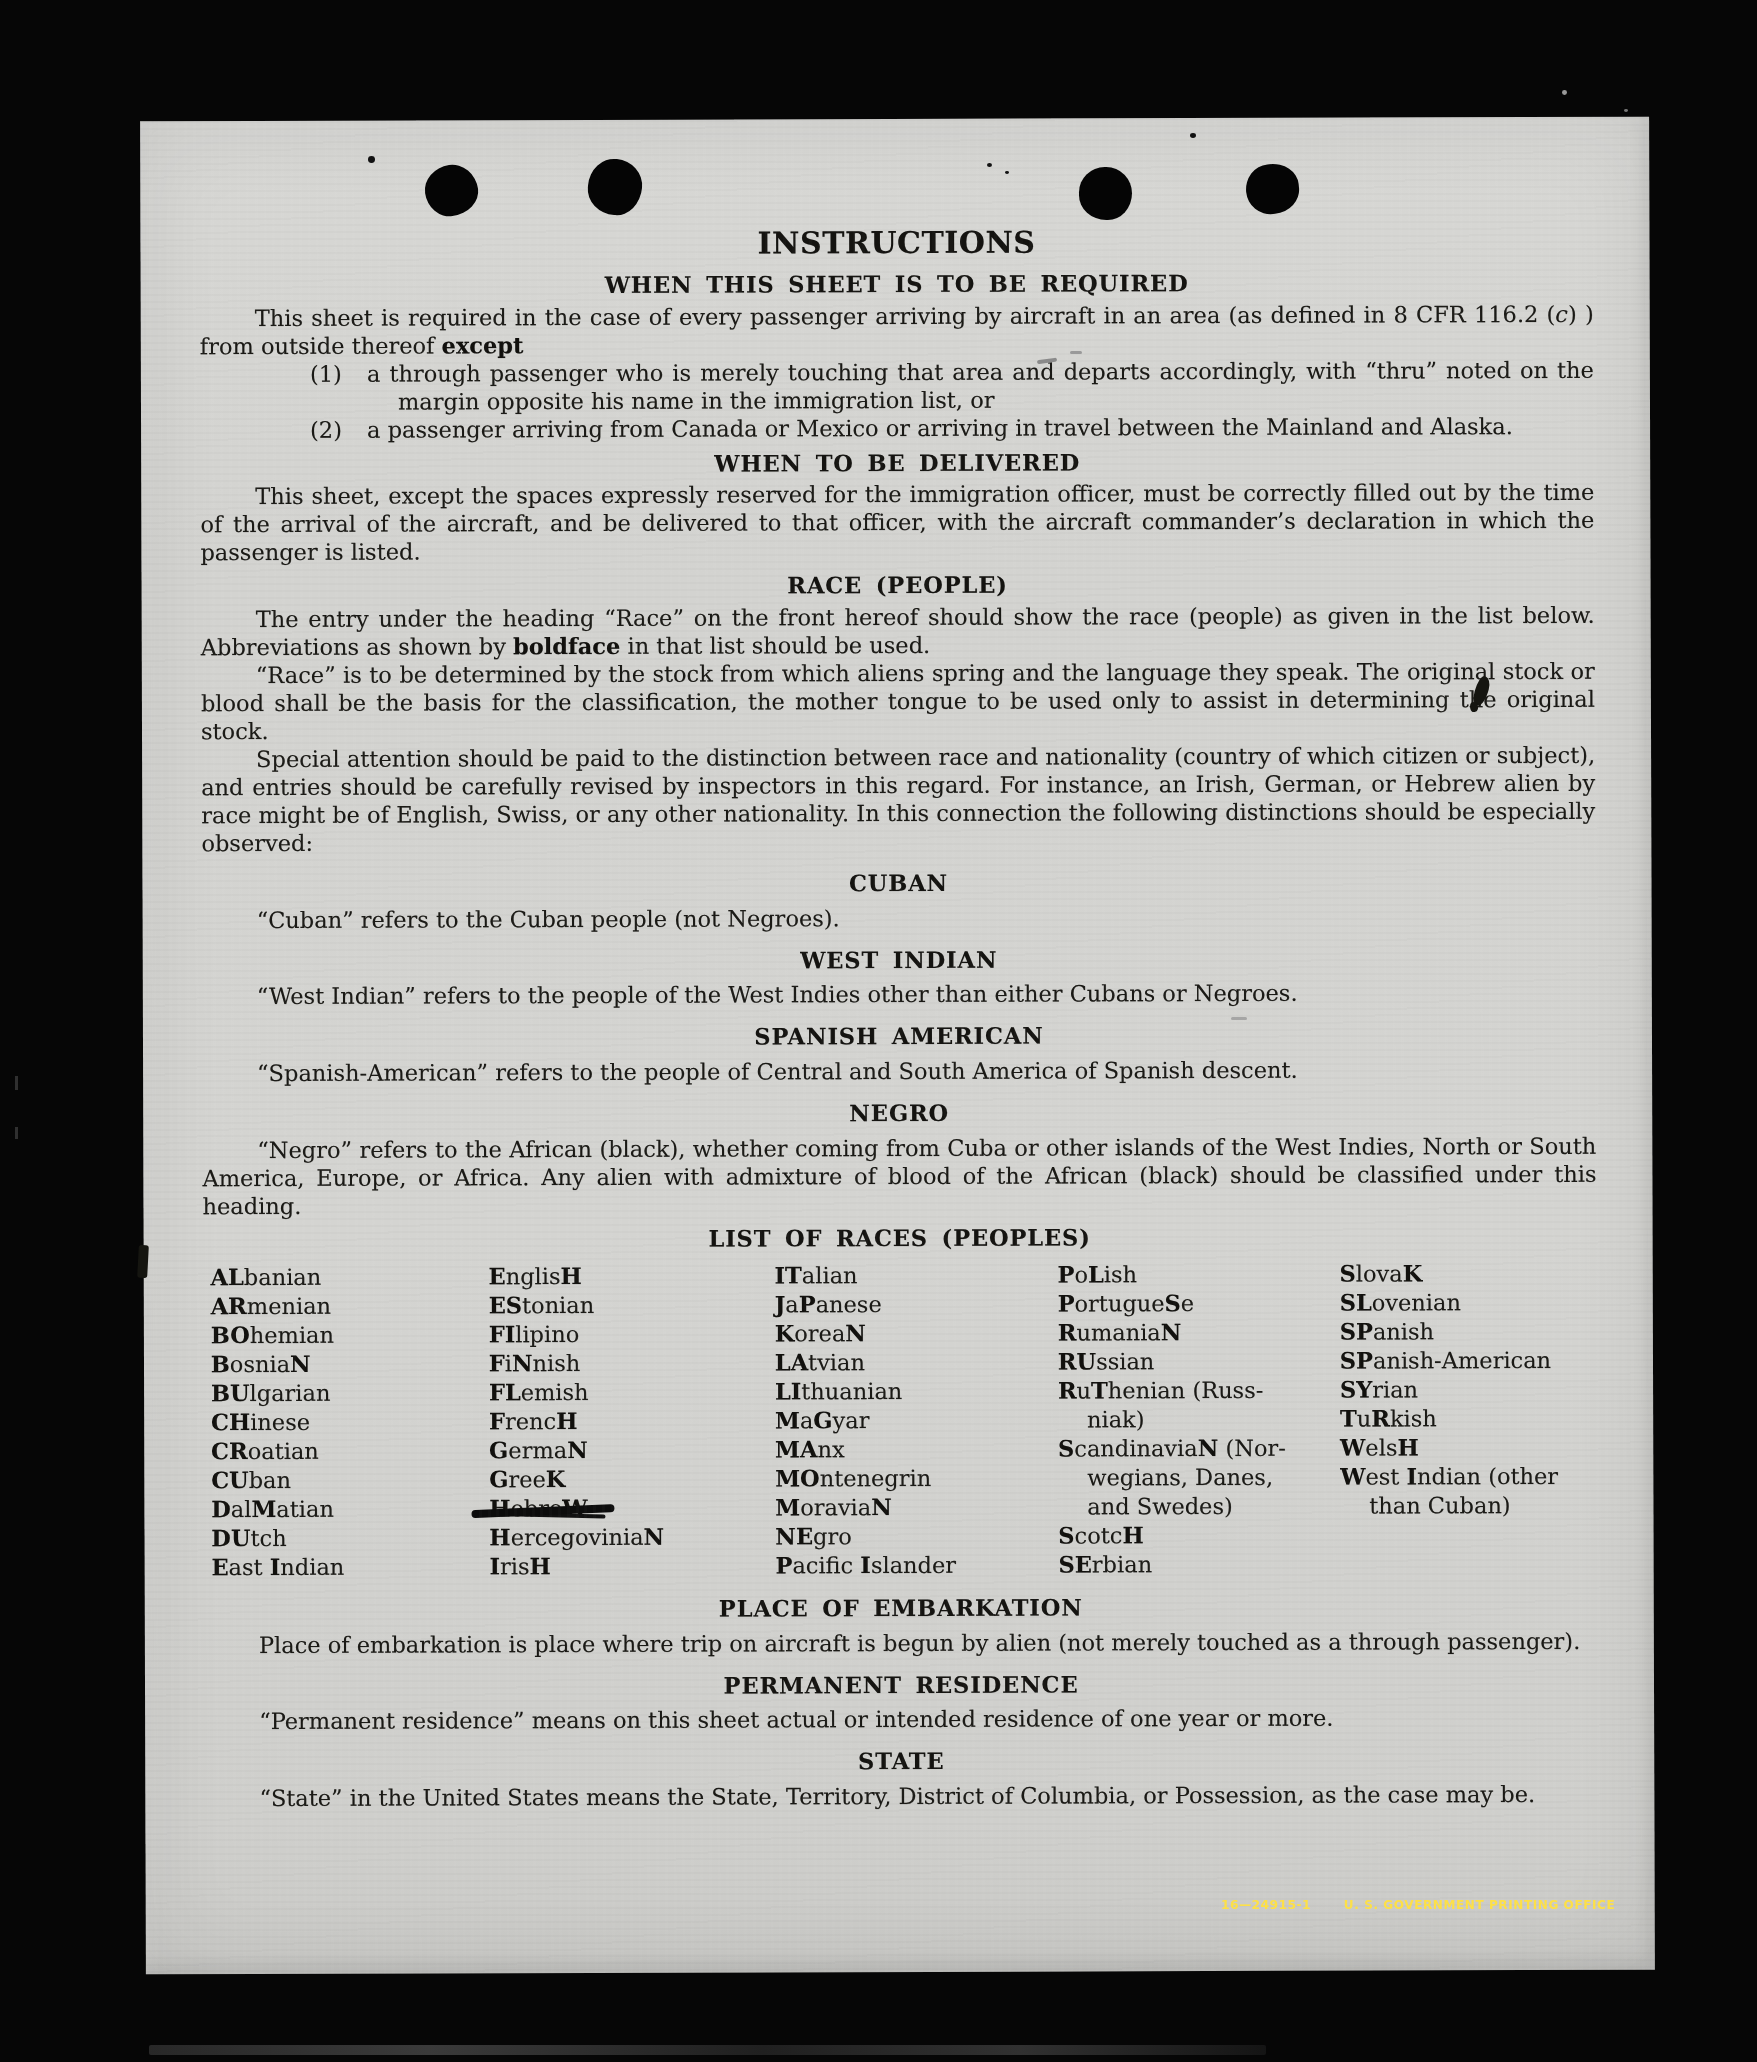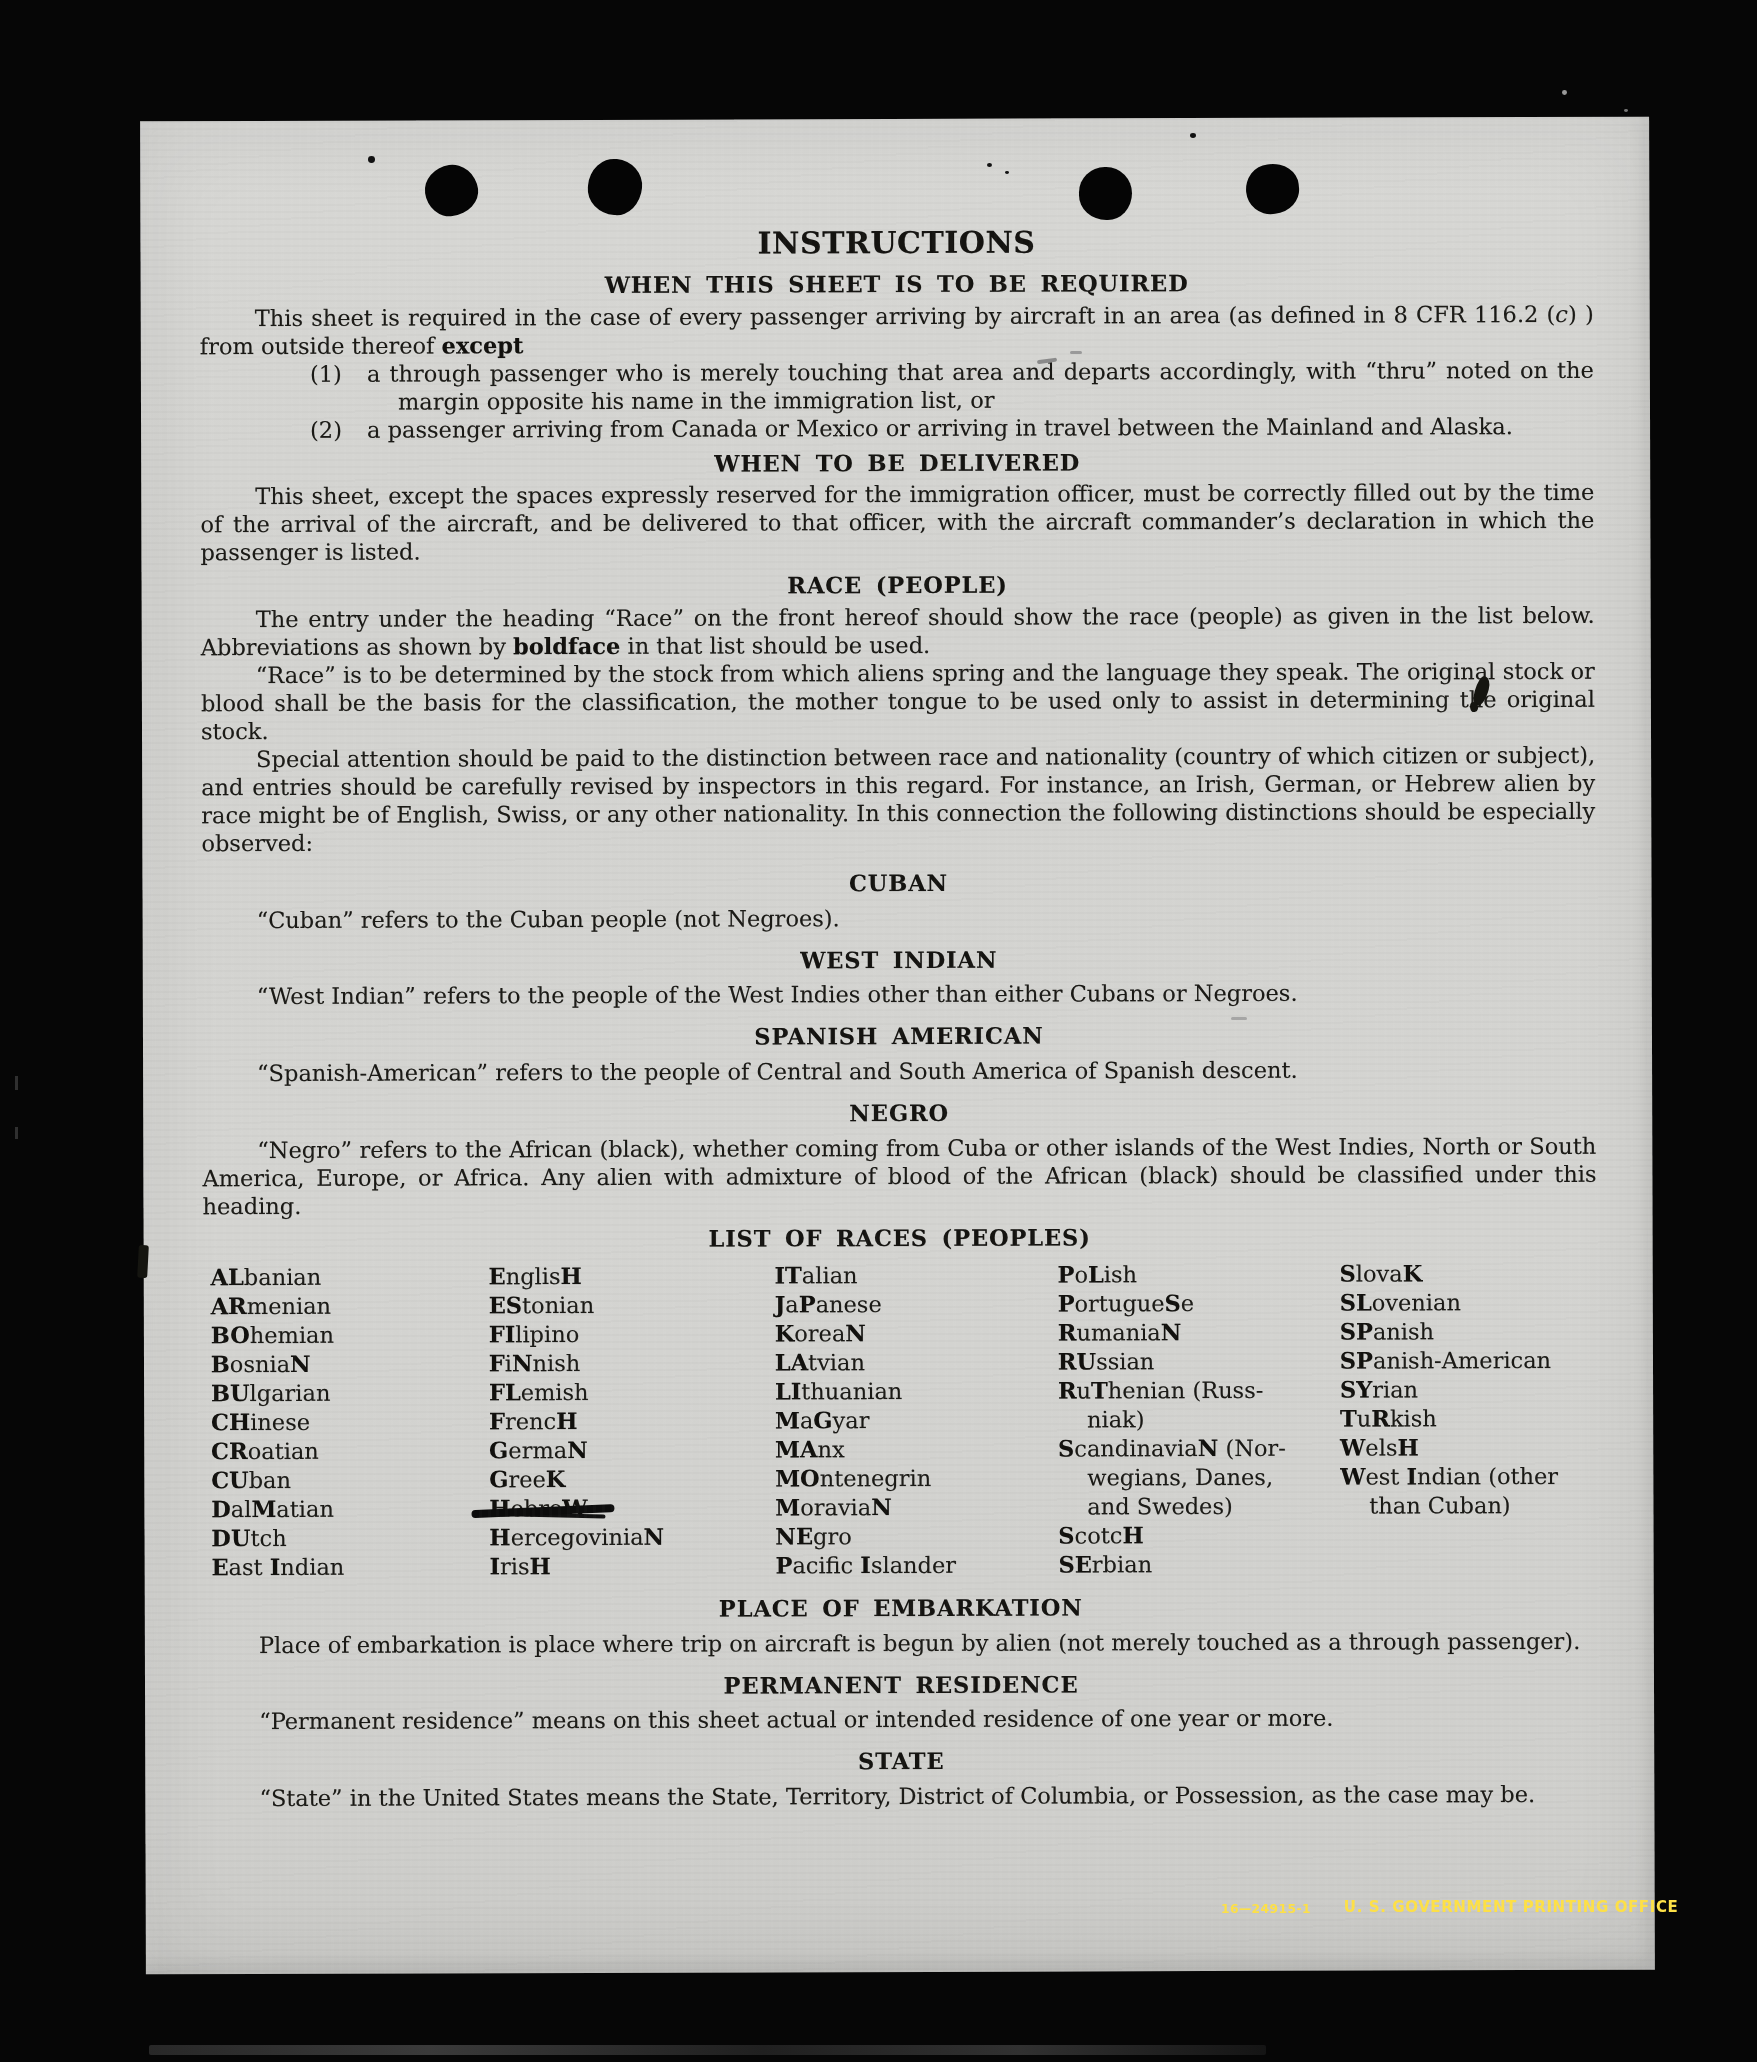--- a/index.html
+++ b/index.html
@@ -40,21 +40,21 @@
   .hole{position:absolute;background:#050505;}
   .hole1{left:425px;top:165px;width:53px;height:51px;border-radius:52% 48% 55% 45%/48% 54% 46% 52%;transform:rotate(-8deg);}
   .hole2{left:588px;top:159px;width:54px;height:56px;border-radius:48% 52% 46% 54%/52% 48% 54% 46%;transform:rotate(5deg);}
   .hole3{left:1079px;top:167px;width:53px;height:53px;border-radius:50% 50% 47% 53%/49% 51% 52% 48%;}
   .hole4{left:1246px;top:164px;width:53px;height:50px;border-radius:47% 53% 52% 48%/53% 47% 49% 51%;transform:rotate(-6deg);}
   .speck{position:absolute;border-radius:50%;background:#121212;}
   .blot{position:absolute;background:#151510;border-radius:42% 58% 52% 48%/60% 40% 55% 45%;transform:rotate(16deg);}
   .footer{position:absolute;left:1221px;top:1898px;display:flex;gap:33px;align-items:flex-end;
           font-family:"DejaVu Sans","Liberation Sans",sans-serif;color:#fde047;}
   .form-no{font-size:12.3px;font-weight:bold;letter-spacing:0.4px;}
-  .gpo{font-size:15px;font-weight:bold;letter-spacing:0.6px;}
+  .gpo{font-size:12px;font-weight:bold;letter-spacing:0.6px;}
   .botband{position:absolute;left:149px;top:2045px;width:1117px;height:9.8px;opacity:.5;border-radius:2px;
            background:linear-gradient(90deg,#4a4a4a,#6e6e6e 25%,#3a3a3a 55%,#5c5c5c 78%,#232323);}
   .ticks{position:absolute;background:#2f2f2f;}
 </style>
 </head>
 <body>
 
 <div class="stage">
 
   <div class="paper">

